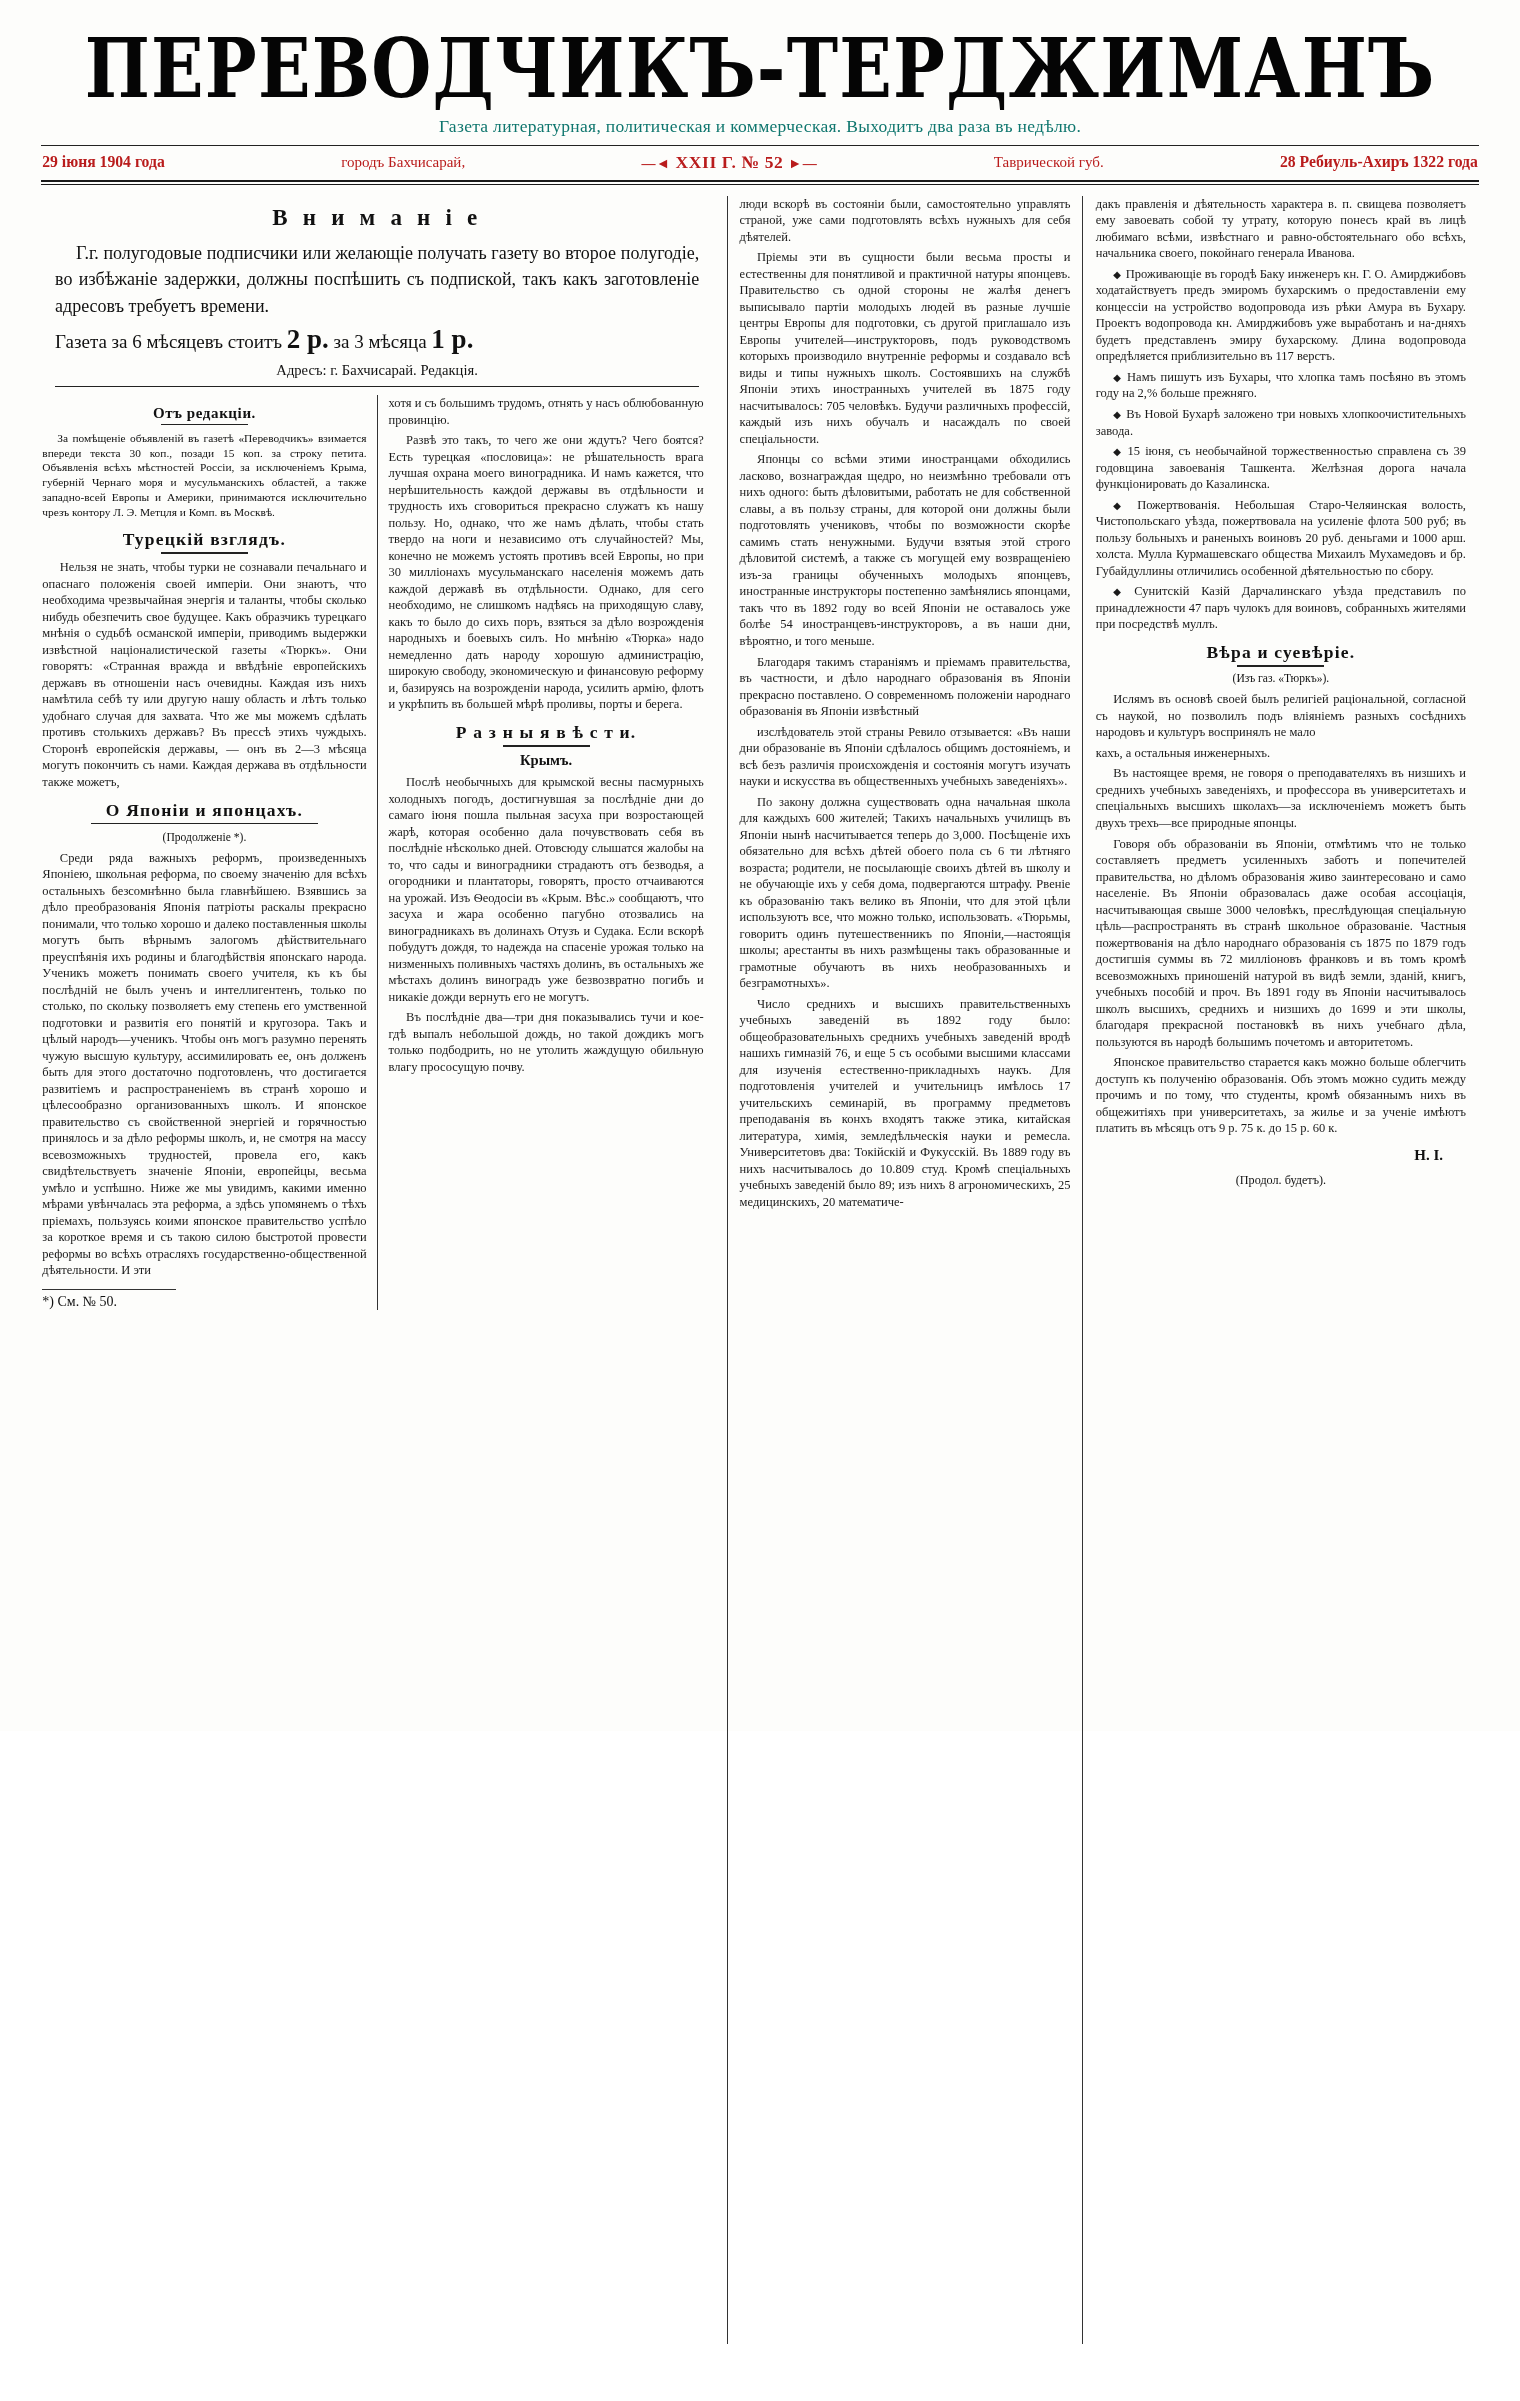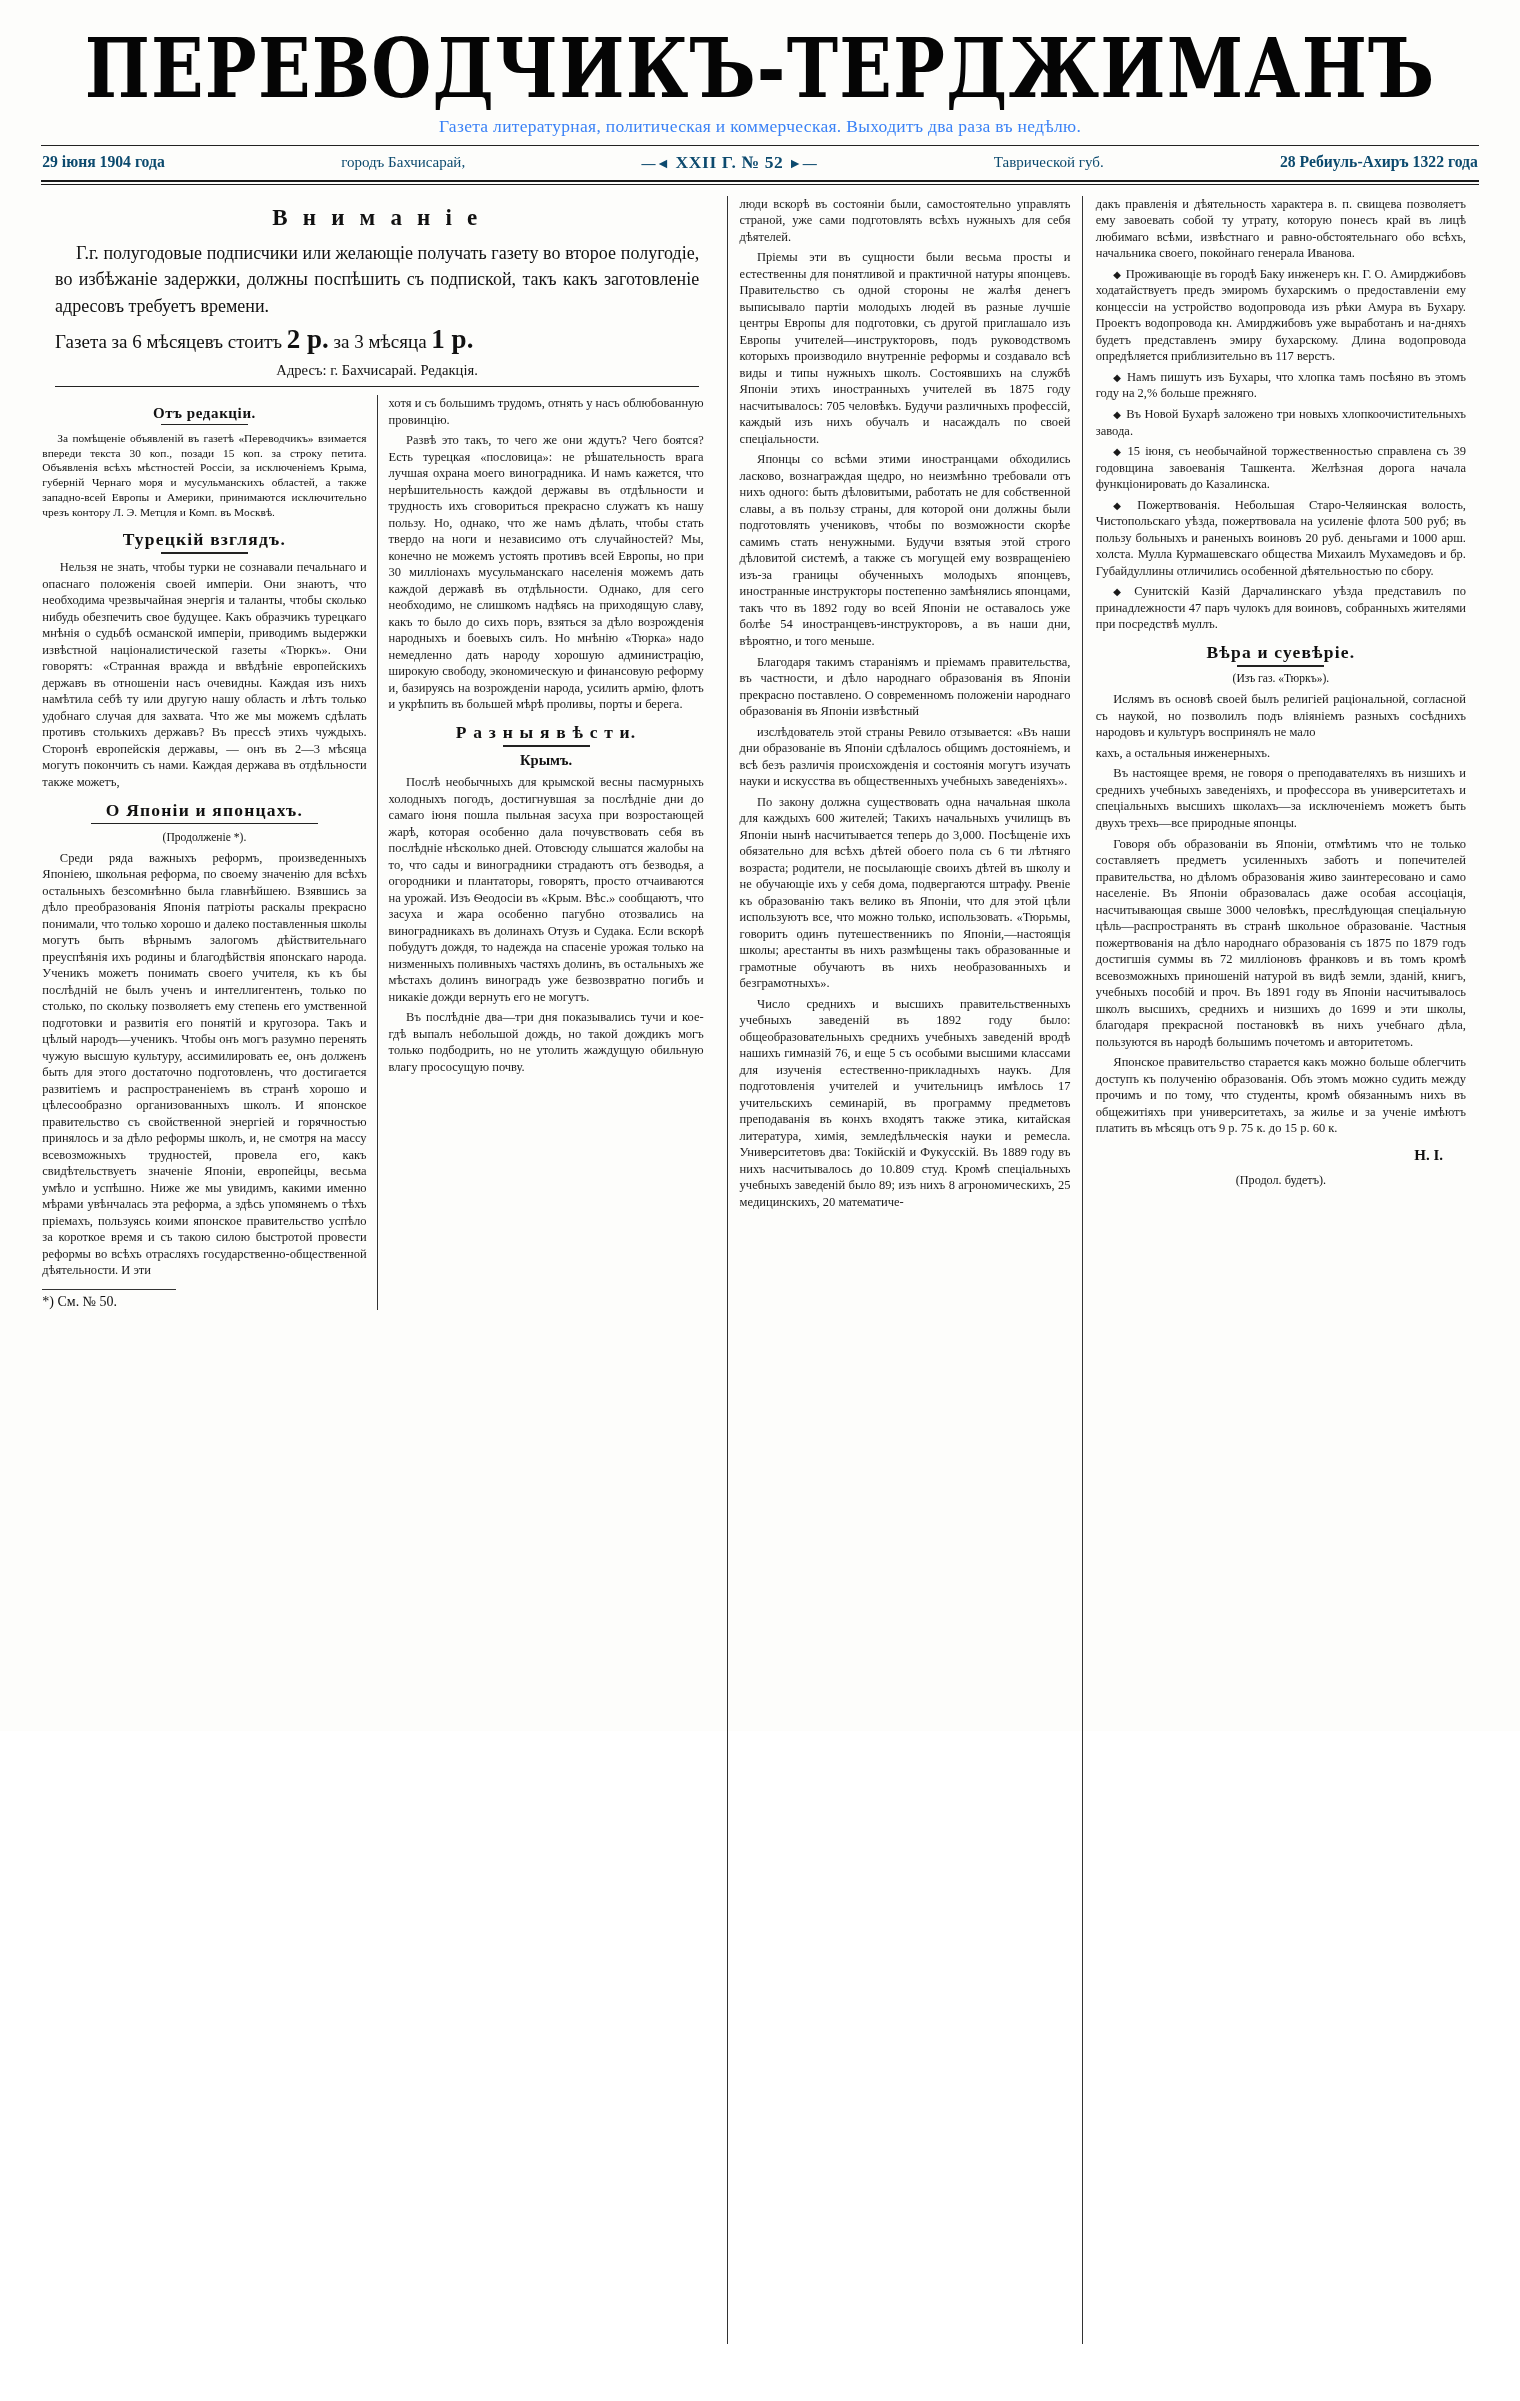--- a/index.html
+++ b/index.html
@@ -38,35 +38,35 @@
     color: #050505;
     white-space: nowrap;
     transform: scaleY(1.18);
     transform-origin: center top;
     margin-bottom: 15px;
   }
   .masthead-sub {
     font-size: 17.5px;
     letter-spacing: 0.3px;
     margin-top: 20px;
-    color: #3b82f6;
+    color: #0f766e;
   }
   .masthead-rule {
     border: 0;
     border-top: 1.2px solid #222;
     margin: 8.2px 0 0 0;
   }
   .masthead-line {
     display: flex;
     align-items: center;
     justify-content: space-between;
     font-size: 15.7px;
     padding: 5.8px 1.2px 3.5px 1.2px;
     font-weight: bold;
-    color: #0c4a6e;
+    color: #b91c1c;
   }
   .masthead-line .plain {
     font-weight: normal;
     font-size: 15px;
   }
   .issue {
     font-size: 17.5px;
     font-weight: bold;
     letter-spacing: 0.6px;
     white-space: nowrap;

